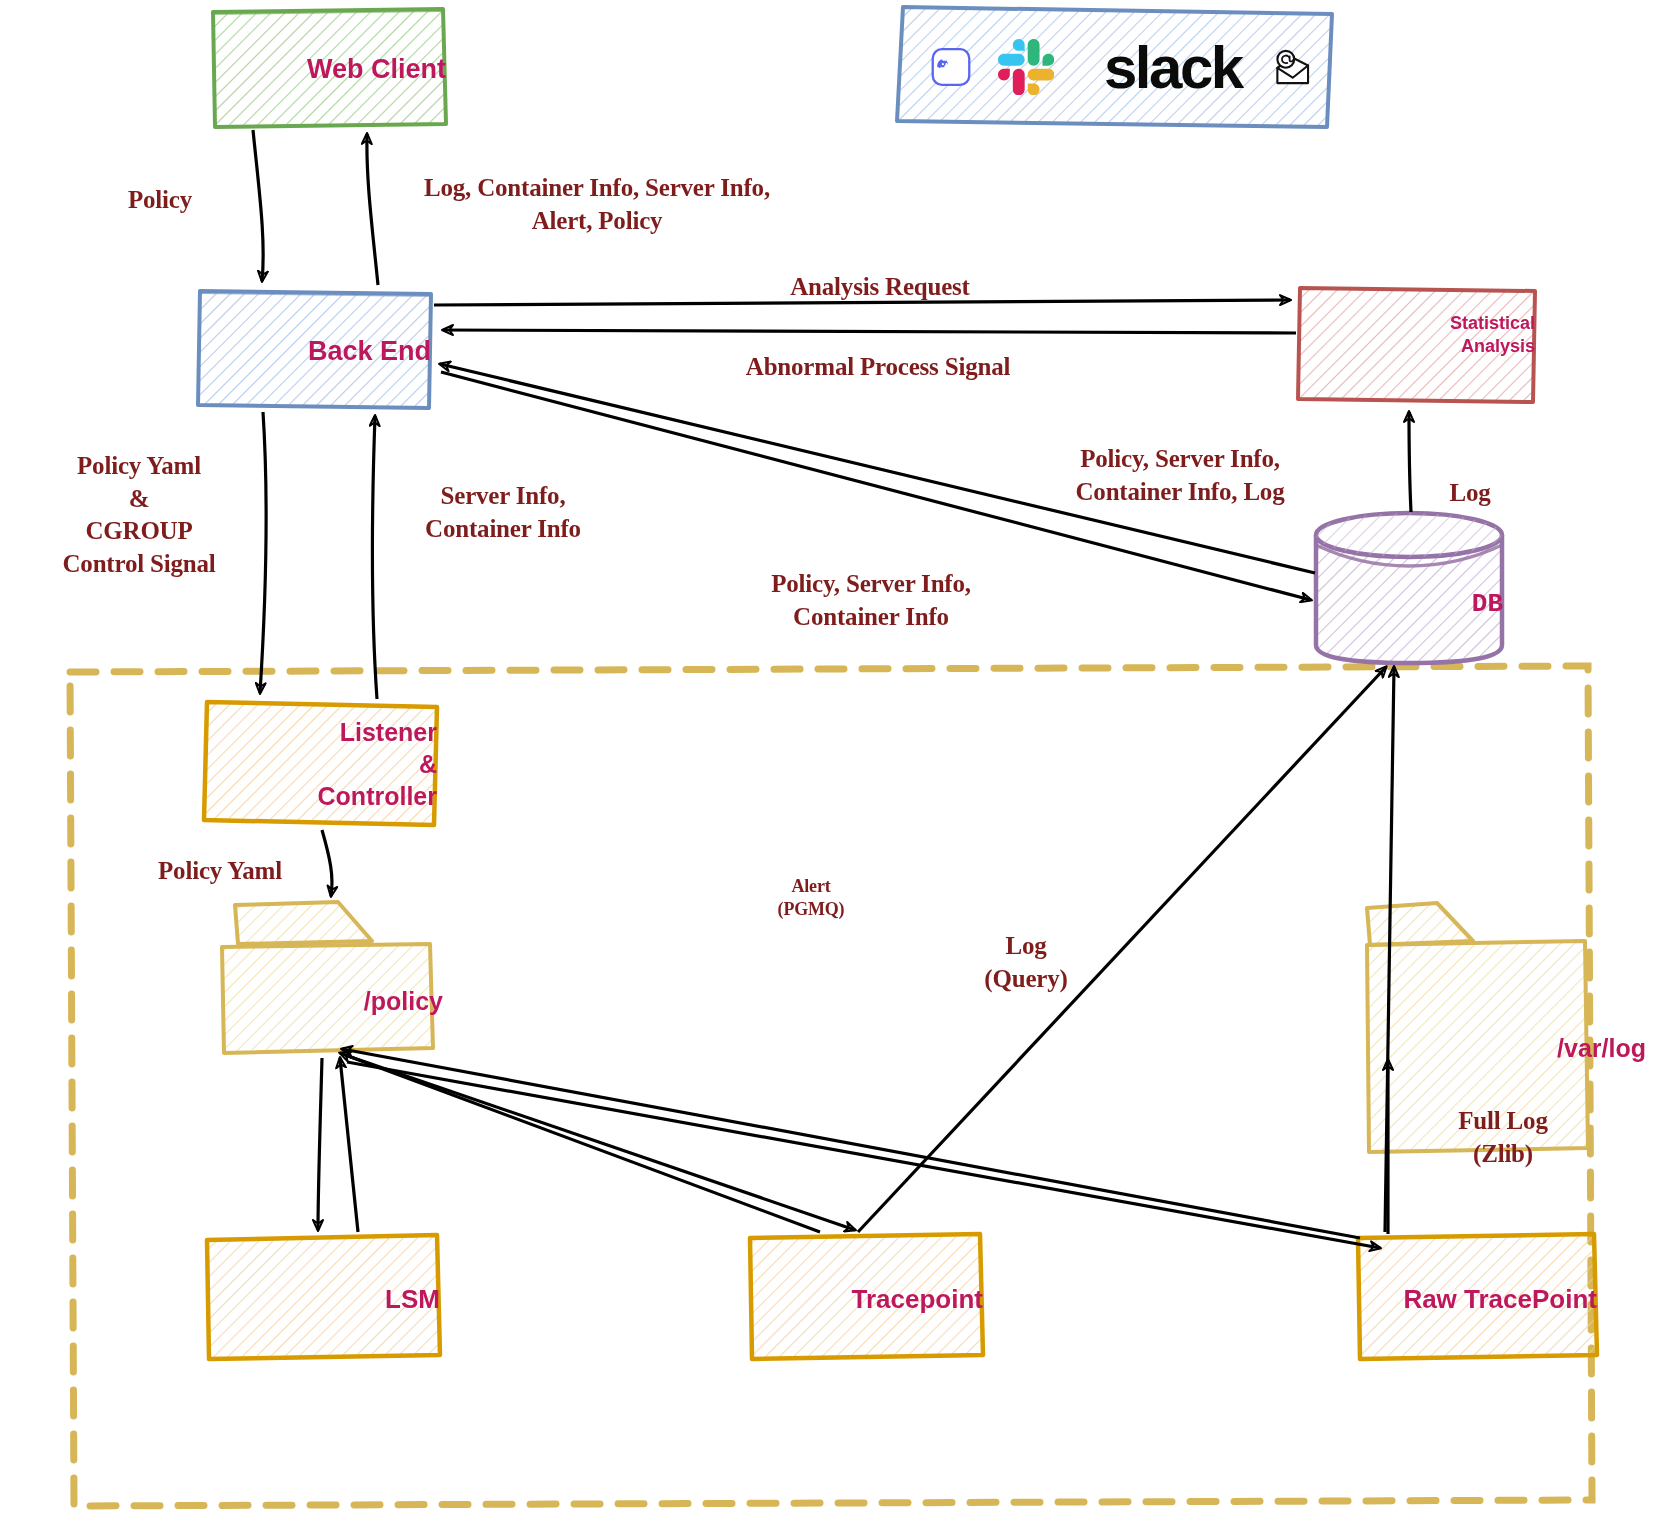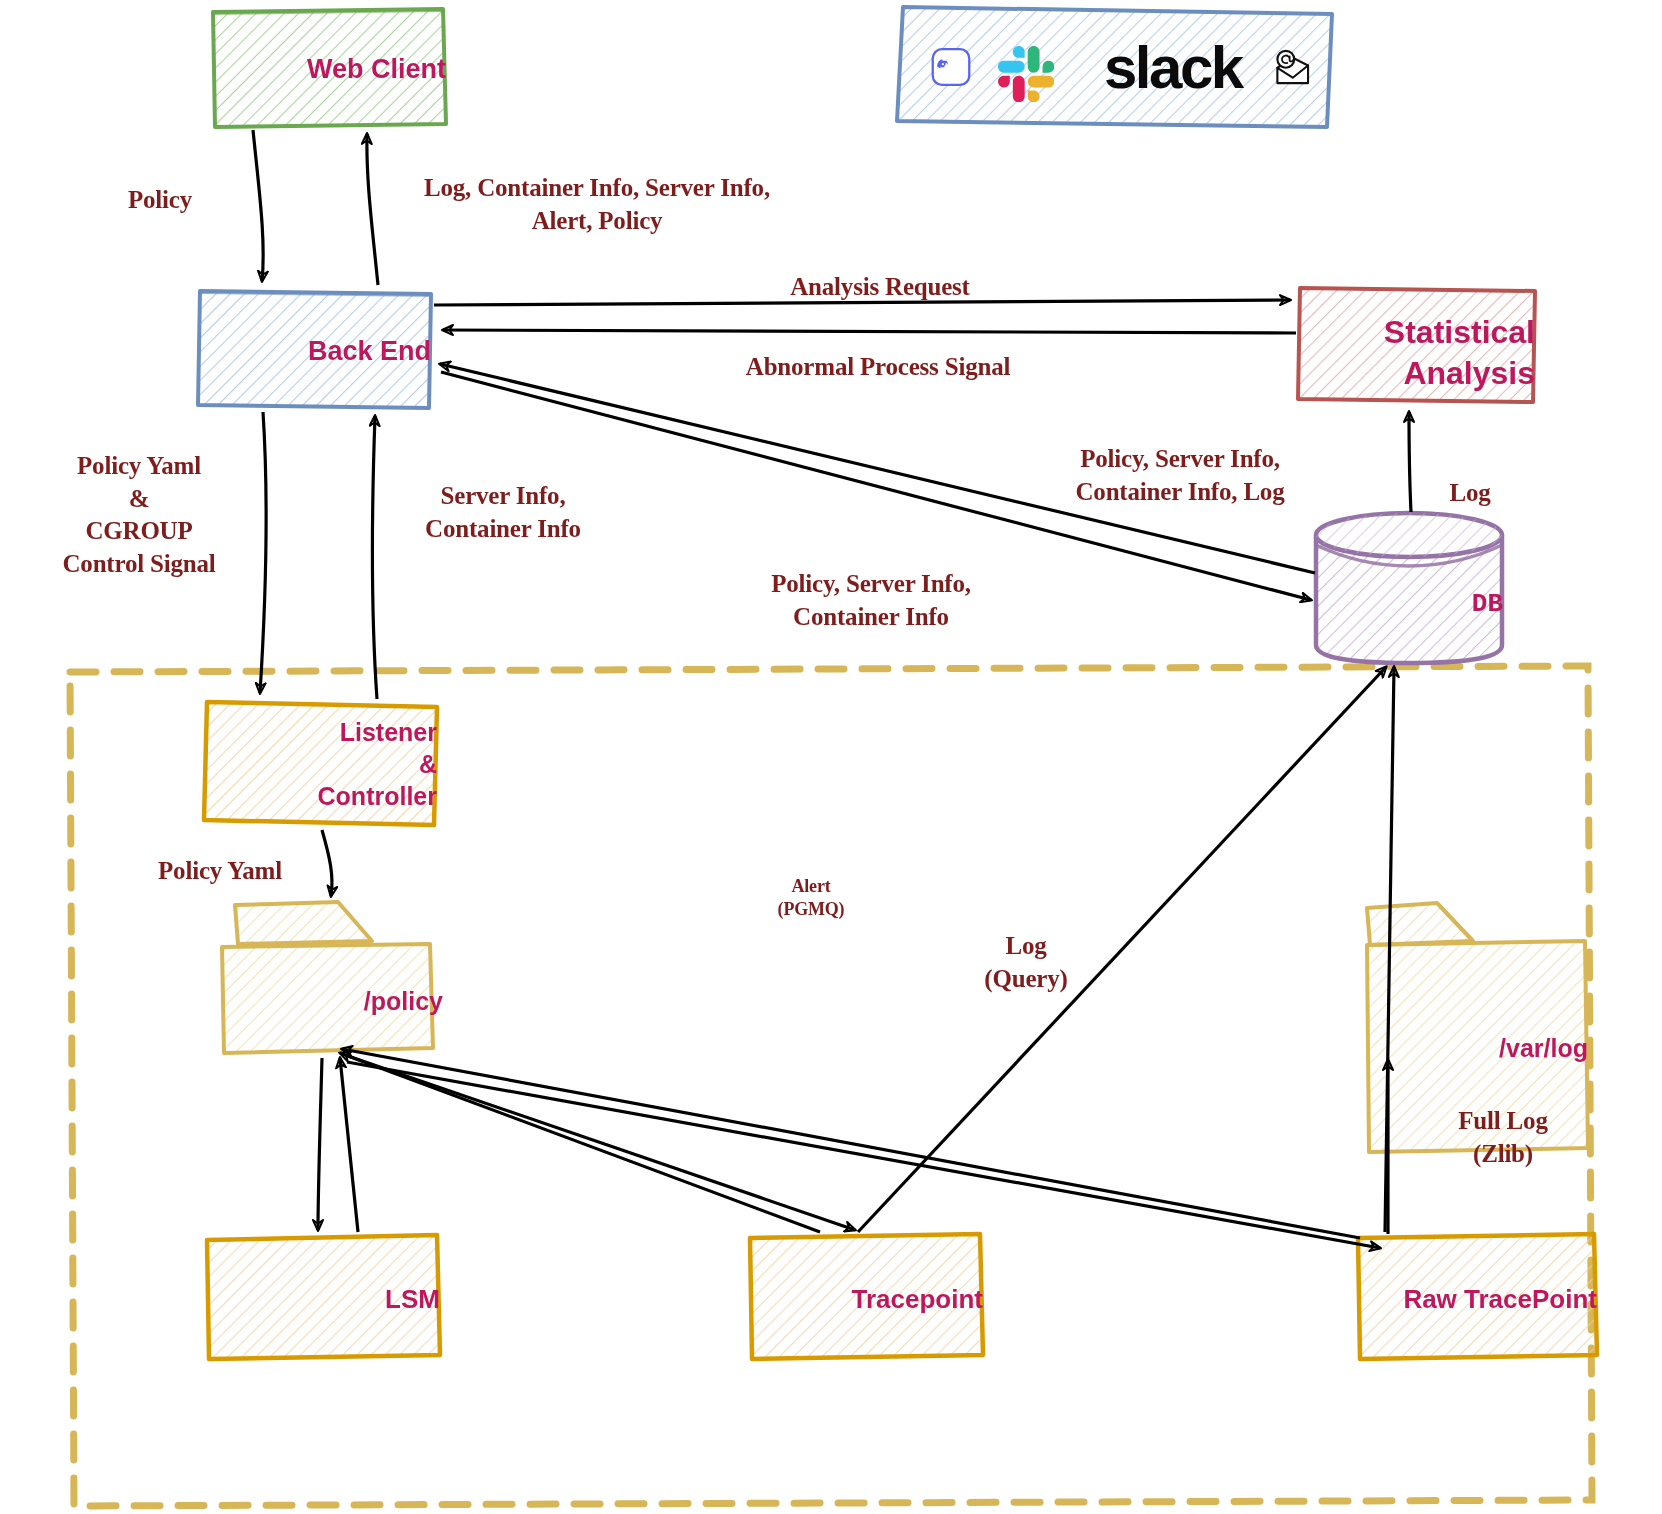--- a/index.html
+++ b/index.html
@@ -191,21 +191,21 @@
 
     <svg width="92" height="86" viewBox="0 0 92 86">
       <rect x="6" y="4" width="80" height="78" rx="20" ry="20" fill="#ffffff" stroke="#5865f2" stroke-width="5"></rect>
       <g transform="translate(22,26) scale(0.072)" fill="#5865f2">
         <path d="M216 0c-9 16-17 33-23 51-36-5-72-5-108 0-6-18-14-35-23-51C26 12-9 33-40 58c-40 59-51 117-45 174 26 19 55 34 86 43 7-9 13-19 18-30-10-4-19-9-28-15 2-2 5-3 7-5 54 25 117 25 171 0 2 2 5 3 7 5-9 6-18 11-28 15 5 11 11 21 18 30 31-9 60-24 86-43 7-66-11-124-45-174C209 33 174 12 216 0zM86 186c-17 0-31-16-31-35s14-35 31-35 31 16 31 35-14 35-31 35zm112 0c-17 0-31-16-31-35s14-35 31-35 31 16 31 35-14 35-31 35z"></path>
       </g>
       <ellipse cx="38" cy="46" rx="7" ry="9" fill="#ffffff"></ellipse>
       <ellipse cx="56" cy="46" rx="7" ry="9" fill="#ffffff"></ellipse>
     </svg>
 
-    <span style="display:inline-flex;align-items:flex-end;margin-left:26px;gap:44px;">
+    <span style="display:inline-flex;align-items:center;margin-left:26px;gap:44px;">
       <svg width="56" height="56" viewBox="0 0 122 122">
         <g>
           <path d="M25.8,77.6c0,7.1-5.8,12.9-12.9,12.9S0,84.7,0,77.6s5.8-12.9,12.9-12.9h12.9V77.6z" fill="#e01e5a"></path>
           <path d="M32.3,77.6c0-7.1,5.8-12.9,12.9-12.9s12.9,5.8,12.9,12.9v32.3c0,7.1-5.8,12.9-12.9,12.9s-12.9-5.8-12.9-12.9V77.6z" fill="#e01e5a"></path>
           <path d="M45.2,25.8c-7.1,0-12.9-5.8-12.9-12.9S38.1,0,45.2,0s12.9,5.8,12.9,12.9v12.9H45.2z" fill="#36c5f0"></path>
           <path d="M45.2,32.3c7.1,0,12.9,5.8,12.9,12.9s-5.8,12.9-12.9,12.9H12.9C5.8,58.1,0,52.3,0,45.2s5.8-12.9,12.9-12.9H45.2z" fill="#36c5f0"></path>
           <path d="M97,45.2c0-7.1,5.8-12.9,12.9-12.9s12.9,5.8,12.9,12.9s-5.8,12.9-12.9,12.9H97V45.2z" fill="#2eb67d"></path>
           <path d="M90.5,45.2c0,7.1-5.8,12.9-12.9,12.9s-12.9-5.8-12.9-12.9V12.9C64.7,5.8,70.5,0,77.6,0s12.9,5.8,12.9,12.9V45.2z" fill="#2eb67d"></path>
           <path d="M77.6,97c7.1,0,12.9,5.8,12.9,12.9s-5.8,12.9-12.9,12.9s-12.9-5.8-12.9-12.9V97H77.6z" fill="#ecb22e"></path>
           <path d="M77.6,90.5c-7.1,0-12.9-5.8-12.9-12.9s5.8-12.9,12.9-12.9h32.3c7.1,0,12.9,5.8,12.9,12.9s-5.8,12.9-12.9,12.9H77.6z" fill="#ecb22e"></path>
@@ -221,32 +221,32 @@
         <circle cx="36" cy="30" r="22" fill="#ffffff"></circle>
         <path d="M46,30 a10,10 0 1,0 -6,9.2 M46,22 L46,34 a6,6 0 0,0 10,-4" stroke-width="4.6"></path>
       </g>
     </svg>
   </div>
 
   <div class="node-label" style="left:213px; top:52px; width:233px; font-size:27px;">Web Client</div>
 
   <div class="node-label" style="left:198px; top:334px; width:233px; font-size:27px;">Back End</div>
 
-  <div class="node-label" style="left:1298px; top:312px; width:237px; font-size:32px;">Statistical
+  <div class="node-label" style="left:1298px; top:312px; width:237px; font-size:18px;">Statistical
 Analysis</div>
 
   <div class="node-label" style="left:1316px; top:588px; width:187px; font-size:26px;font-family:Liberation Mono, monospace;">DB</div>
 
   <div class="node-label" style="left:204px; top:716px; width:233px; font-size:25px;">Listener
 &amp;
 Controller</div>
 
   <div class="node-label" style="left:232px; top:985px; width:211px; font-size:25px;">/policy</div>
 
-  <div class="node-label" style="left:1367px; top:1032px; width:221px; font-size:25px;">/var/log</div>
+  <div class="node-label" style="left:1425px; top:1032px; width:221px; font-size:25px;">/var/log</div>
 
   <div class="node-label" style="left:207px; top:1283px; width:233px; font-size:26px;">LSM</div>
 
   <div class="node-label" style="left:750px; top:1283px; width:233px; font-size:26px;">Tracepoint</div>
 
   <div class="node-label" style="left:1358px; top:1283px; width:239px; font-size:26px;">Raw TracePoint</div>
 
   <div class="edge-label" style="left:80px; top:184px; width:160px; font-size:25px;">Policy</div>
 
   <div class="edge-label" style="left:388px; top:172px; width:418px; font-size:25px; text-align:center;">Log, Container Info, Server Info,

